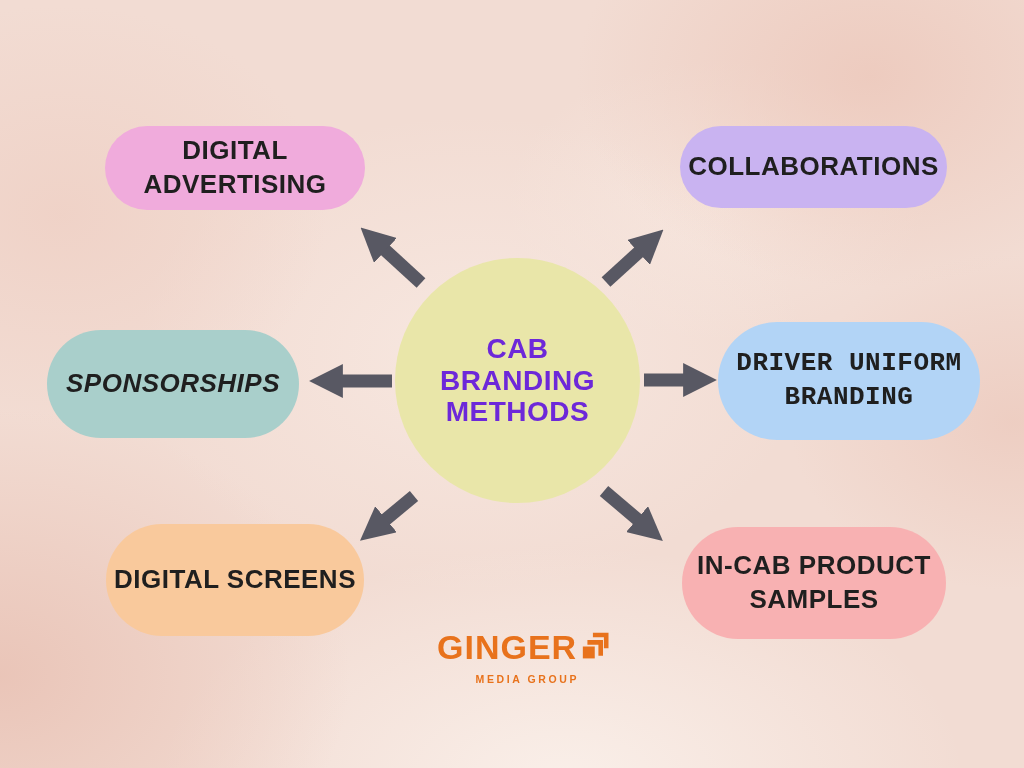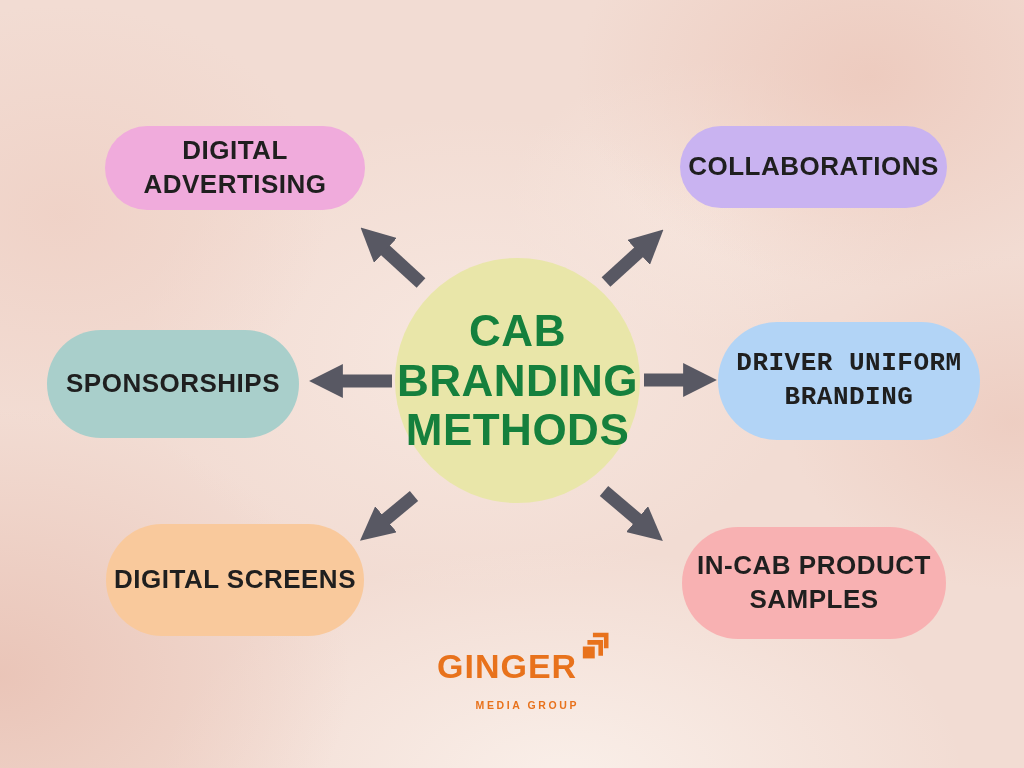--- a/index.html
+++ b/index.html
@@ -36,41 +36,41 @@
   #pill-driver-uniform-branding{left:718px;top:322px;width:262px;height:118px;font-family:Liberation Mono, monospace;}
   #pill-digital-screens{left:106px;top:524px;width:258px;height:112px;}
   #pill-in-cab-product-samples{left:682px;top:527px;width:264px;height:112px;}
   .center-node{
     position:absolute;
     left:395px;top:258px;width:245px;height:245px;
     border-radius:50%;
     display:flex;align-items:center;justify-content:center;
     text-align:center;
     font-weight:bold;
-    font-size:44px;
+    font-size:28px;
     line-height:1.13;
     letter-spacing:.5px;
-    color:#15803d;
+    color:#6d28d9;
     white-space:pre-line;
   }
   .arrows{position:absolute;left:0;top:0;width:1024px;height:768px;}
   .arrow-line{stroke-width:13px;fill:none;}
   .logo{
     position:absolute;left:437px;top:630px;width:172px;
     display:flex;flex-direction:column;
   }
   .logo-row{display:flex;align-items:flex-start;}
   .logo-name{
     font-weight:bold;font-size:34px;letter-spacing:1px;line-height:1;
-    margin-top:19px;
+    margin-top:0;
   }
   .logo-icon{margin-left:4px;}
   .logo-tagline{
     font-weight:bold;font-size:10.5px;letter-spacing:2.6px;
-    text-align:right;margin-top:16px;margin-right:30px;
+    text-align:right;margin-top:6px;margin-right:30px;
   }
 </style>
 </head>
 <body>
 
 <div class="canvas">
 
   <svg class="arrows" viewBox="0 0 1024 768">
     <defs>
       <marker id="ah" viewBox="0 0 10 10" refX="5" refY="5" markerWidth="2.6" markerHeight="2.6" orient="auto-start-reverse" markerUnits="strokeWidth">
@@ -87,21 +87,21 @@
 
   <div class="center-node" style="background-color: rgb(233, 230, 169);">CAB
 BRANDING
 METHODS</div>
 
   <div class="pill" id="pill-digital-advertising" style="background-color: rgb(240, 171, 220);">DIGITAL
 ADVERTISING</div>
 
   <div class="pill" id="pill-collaborations" style="background-color: rgb(201, 179, 241);">COLLABORATIONS</div>
 
-  <div class="pill" id="pill-sponsorships" style="background-color: rgb(169, 207, 203);">SPONSORSHIPS</div>
+  <div class="pill" id="pill-sponsorships" style="background-color: rgb(169, 207, 203); font-style: italic;">SPONSORSHIPS</div>
 
   <div class="pill" id="pill-driver-uniform-branding" style="background-color: rgb(178, 212, 246);">DRIVER UNIFORM
 BRANDING</div>
 
   <div class="pill" id="pill-in-cab-product-samples" style="background-color: rgb(248, 177, 178);">IN-CAB PRODUCT
 SAMPLES</div>
 
   <div class="pill" id="pill-digital-screens" style="background-color: rgb(249, 201, 156);">DIGITAL SCREENS</div>
 
   <div class="logo">

